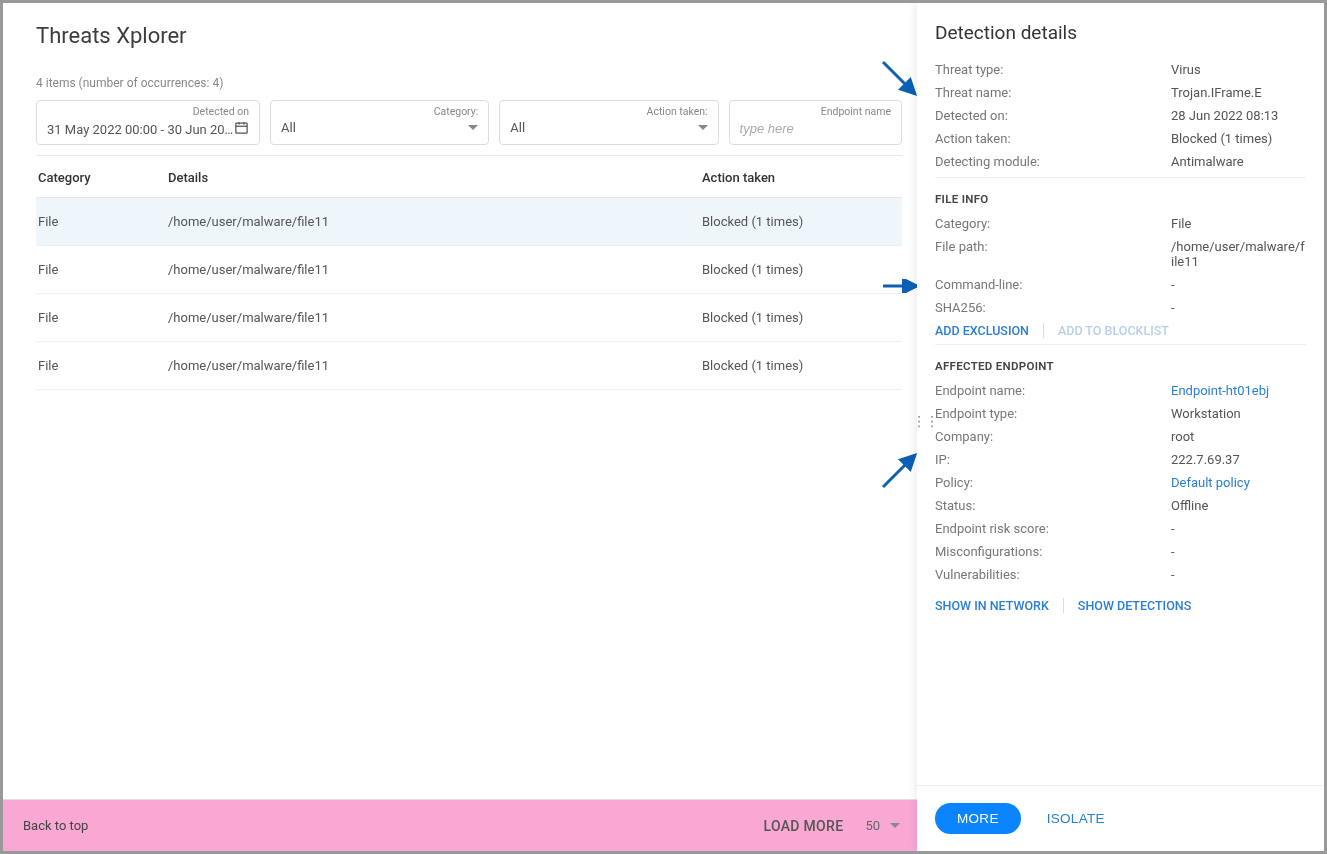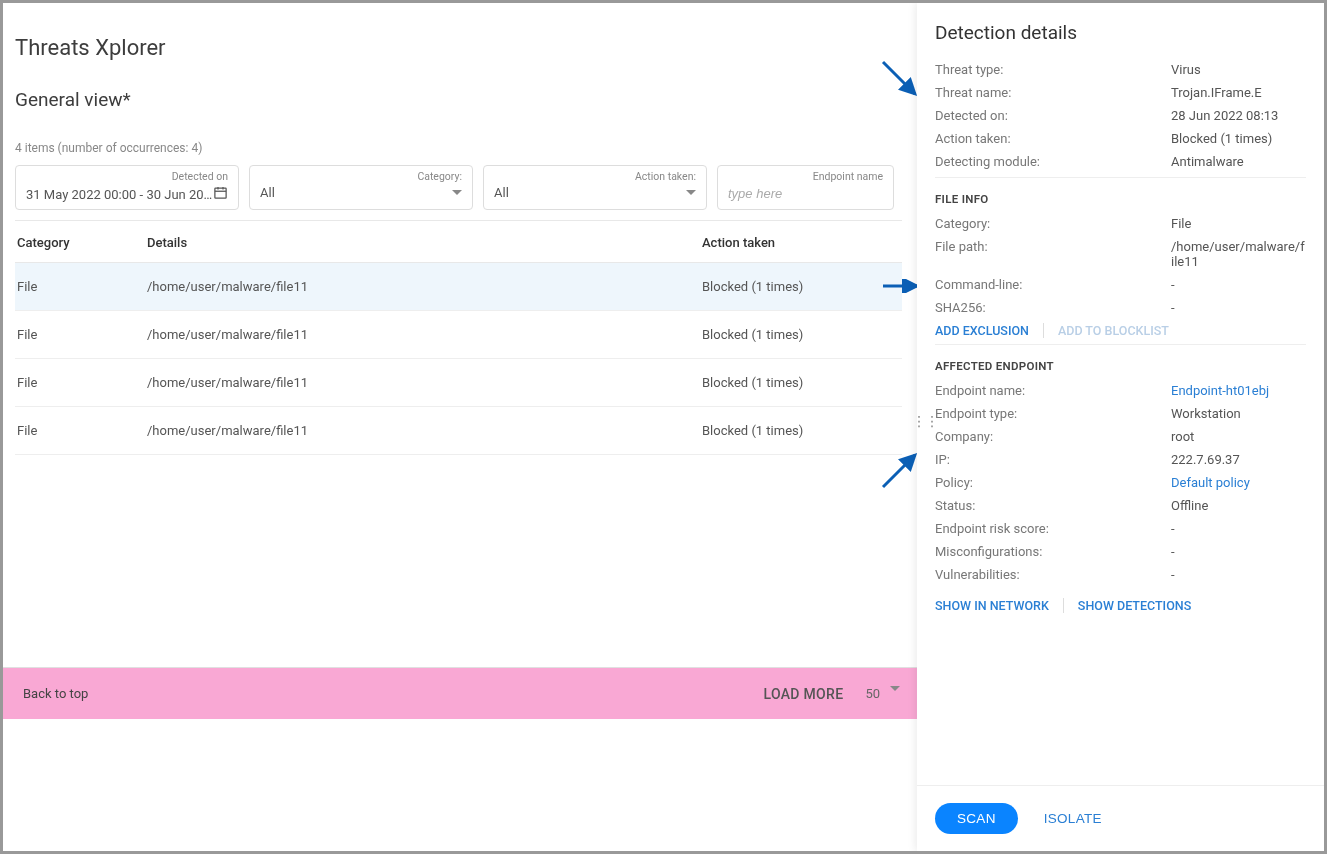--- a/index.html
+++ b/index.html
@@ -10,24 +10,24 @@
   font-size: 14px;
   border: 3px solid #999;
   width: 1327px;
   height: 854px;
   position: relative;
   overflow: hidden;
 }
 .main-panel {
   position: absolute;
   left: 0;
-  top: 12px;
+  top: 0;
   width: 917px;
-  height: 704px;
-  padding: 20px 18px 0 12px;
+  height: 848px;
+  padding: 20px 18px 0 33px;
 }
 .page-title {
   font-size: 22px;
   font-weight: 400;
   color: #3d3d3d;
   margin-bottom: 28px;
 }
 .sub-title {
   font-size: 19px;
   font-weight: 400;
@@ -114,21 +114,21 @@
   border-top: 1px solid #e0e0e0;
   display: flex;
   align-items: center;
   justify-content: space-between;
   padding: 0 20px;
   background: #f9a8d4;
 }
 .back-top { font-size: 13px; color: #444; }
 .load-more-area { display: flex; align-items: center; gap: 22px; }
 .load-more { font-size: 14px; font-weight: 500; color: #555; letter-spacing: 0.3px; }
-.page-size { display: flex; gap: 10px; font-size: 13px; color: #666; }
+.page-size { display: flex; align-items: center; gap: 10px; font-size: 13px; color: #666; }
 
 
 .side-panel {
   position: absolute;
   right: 0;
   top: 0;
   width: 407px;
   height: 848px;
   background: #fff;
   box-shadow: -2px 0 8px rgba(0,0,0,0.08);
@@ -219,21 +219,20 @@
 .arrow {
   position: absolute;
   pointer-events: none;
 }
 </style>
 </head>
 <body>
 
 <div class="main-panel">
   <div class="page-title">Threats Xplorer</div>
-  <div class="sub-title">General view*</div>
   <div class="items-count">4 items (number of occurrences: 4)</div>
 
   <div class="filters">
     <div class="filter-box date">
       <div class="filter-label">Detected on</div>
       <div class="filter-value-row">
         <span style="white-space:nowrap;overflow:hidden;text-overflow:ellipsis;">31 May 2022 00:00 - 30 Jun 202...</span>
         <span class="cal-icon">
           <svg width="15" height="15" viewBox="0 0 24 24" fill="none" stroke="#555" stroke-width="2">
               <rect x="3" y="5" width="18" height="16" rx="1"></rect>
@@ -415,16 +414,16 @@
       <div class="kv-key">Vulnerabilities:</div>
       <div class="kv-val">-</div>
     </div>
 
   <div class="action-links" style="margin-top:16px;">
     <span class="al">SHOW IN NETWORK</span>
     <span class="al">SHOW DETECTIONS</span>
   </div>
 
   <div class="side-footer">
-    <button class="btn-scan">SCAN</button>
+    <button class="btn-scan">MORE</button>
     <button class="btn-isolate">ISOLATE</button>
   </div>
 </div>
 
 </body></html>

